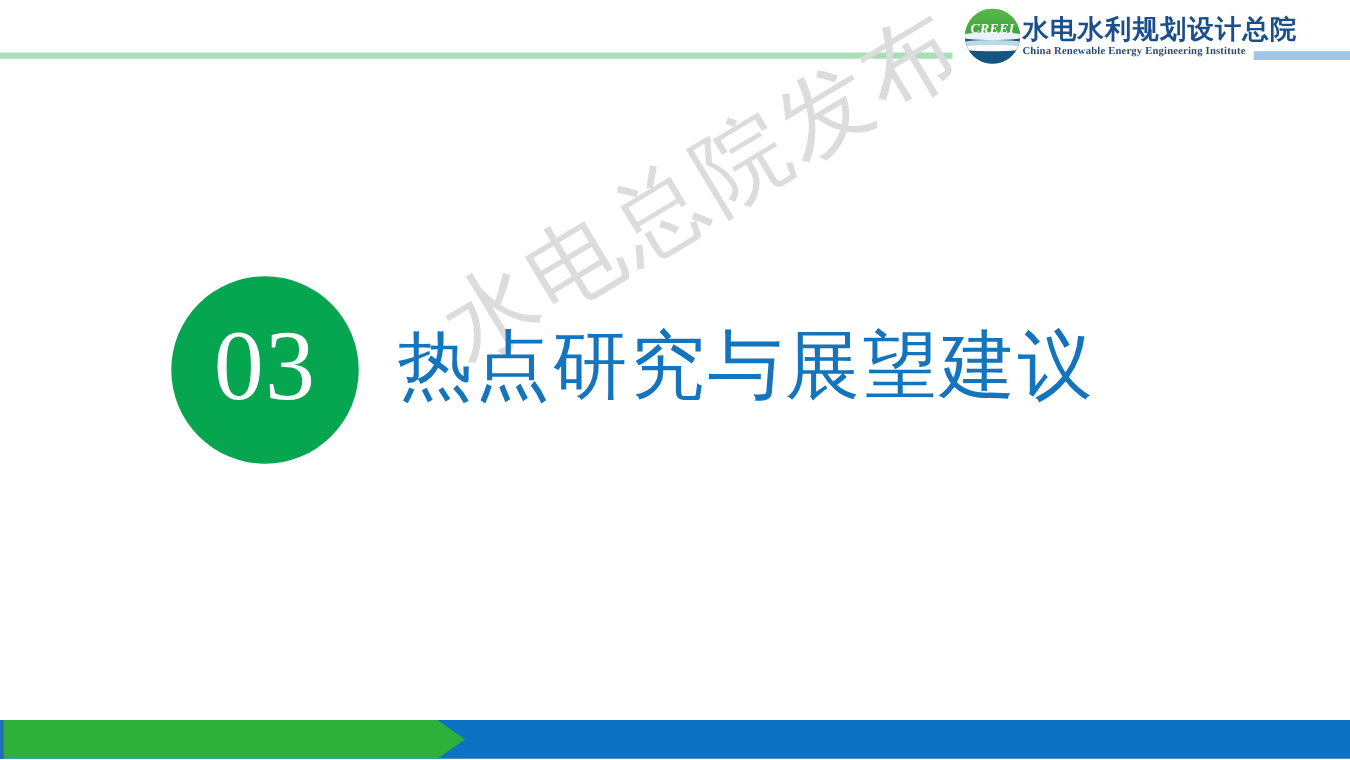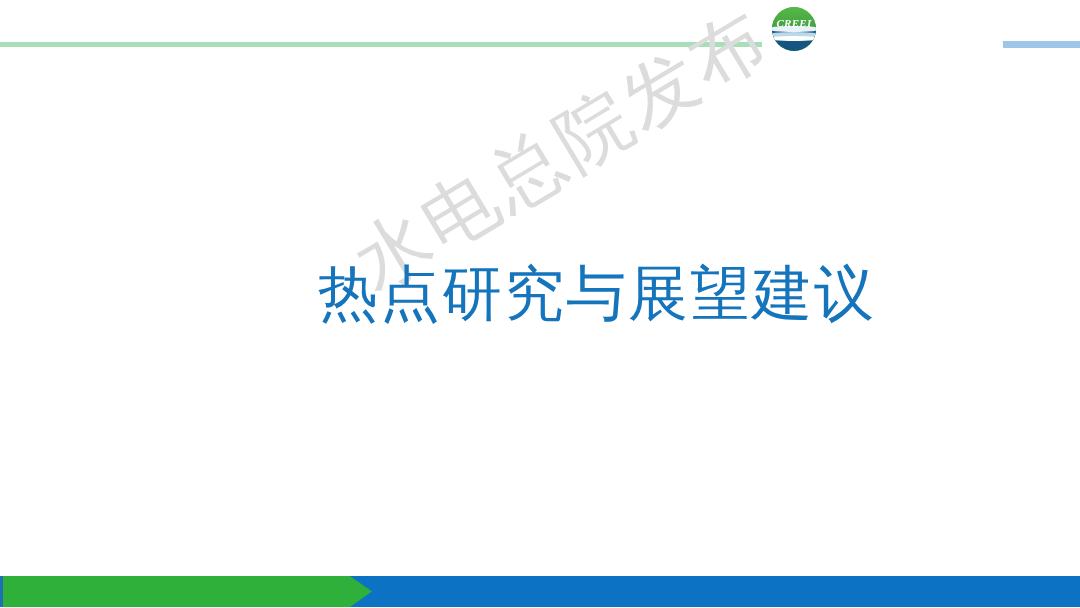--- a/index.html
+++ b/index.html
@@ -199,24 +199,31 @@
 
   <div class="logo-block">
     <div class="logo-mark">
       <div class="top-green"></div>
       <div class="deep-blue"></div>
       <div class="wave w1"></div>
       <div class="wave w2"></div>
       <div class="wave w3"></div>
       <div class="creei-text">CREEI</div>
     </div>
+    <div class="logo-text">
+      <div class="logo-cn">水电水利规划设计总院</div>
+      <div class="logo-en">China Renewable Energy Engineering Institute</div>
+    </div>
   </div>
 
   <div class="watermark">水电总院发布</div>
 
+  <div class="section-badge">
+    <span class="num">03</span>
+  </div>
   <div class="section-title">热点研究与展望建议</div>
 
   <div class="footer-bar">
     <div class="blue-bar"></div>
     <div class="green-chevron"></div>
     <div class="left-edge"></div>
   </div>
 
 </div>
 

